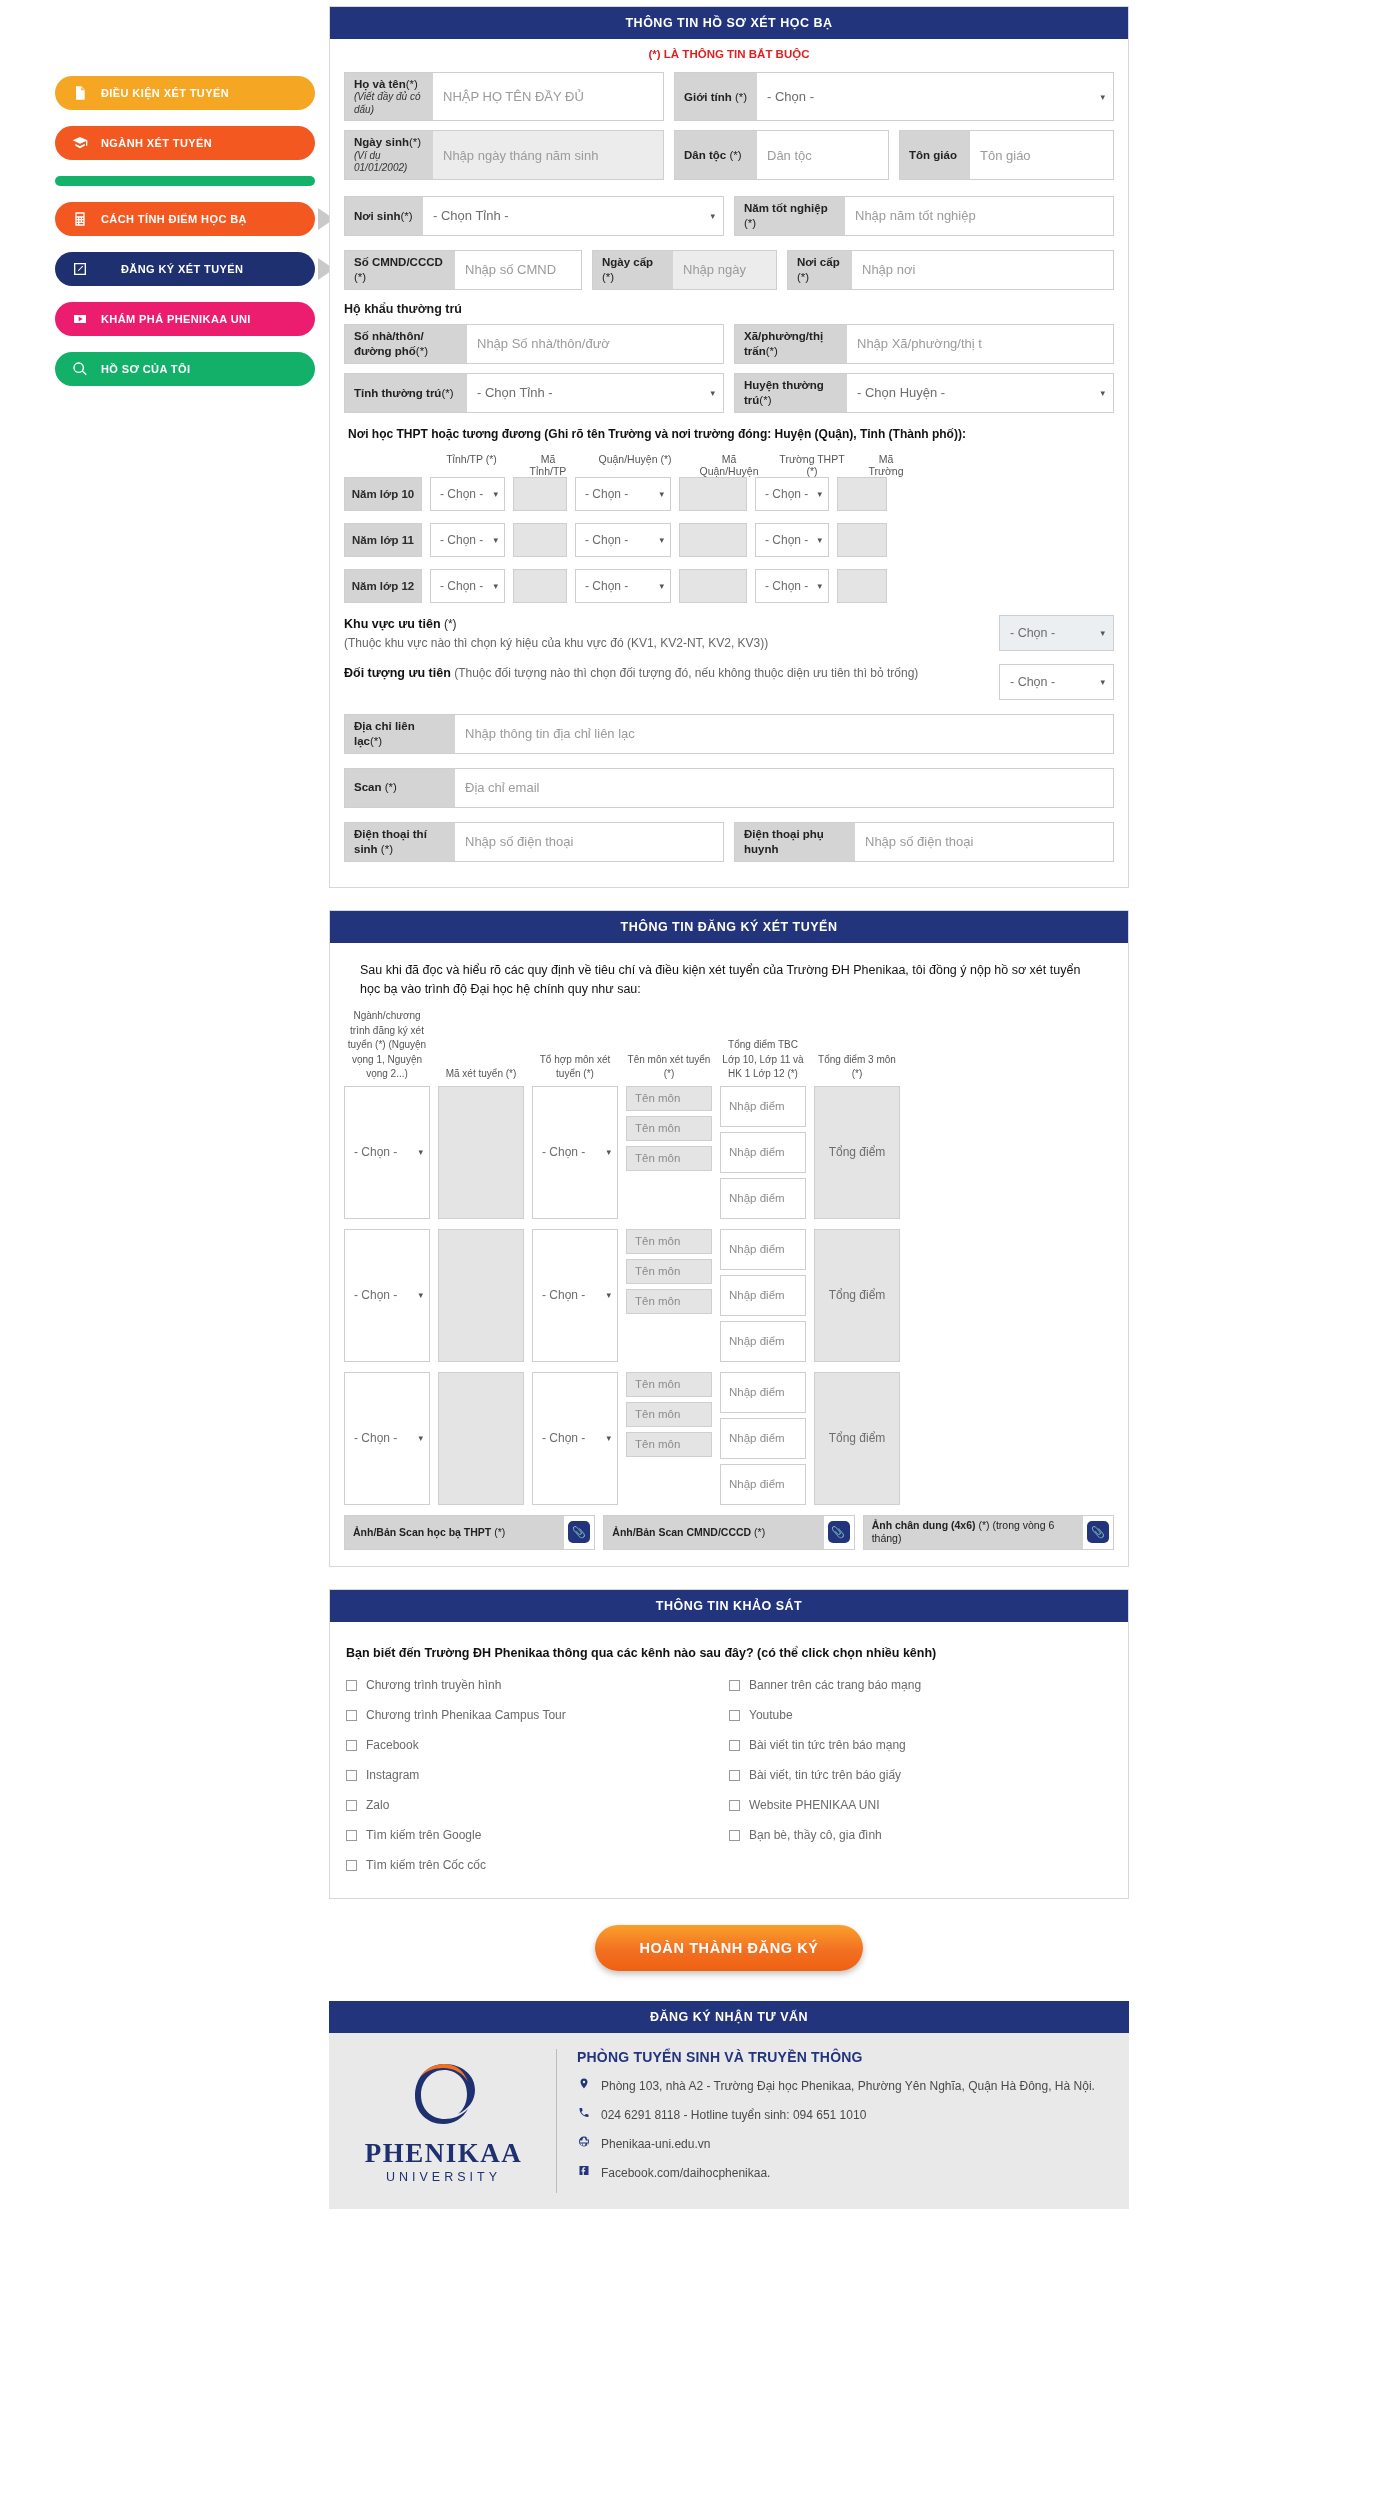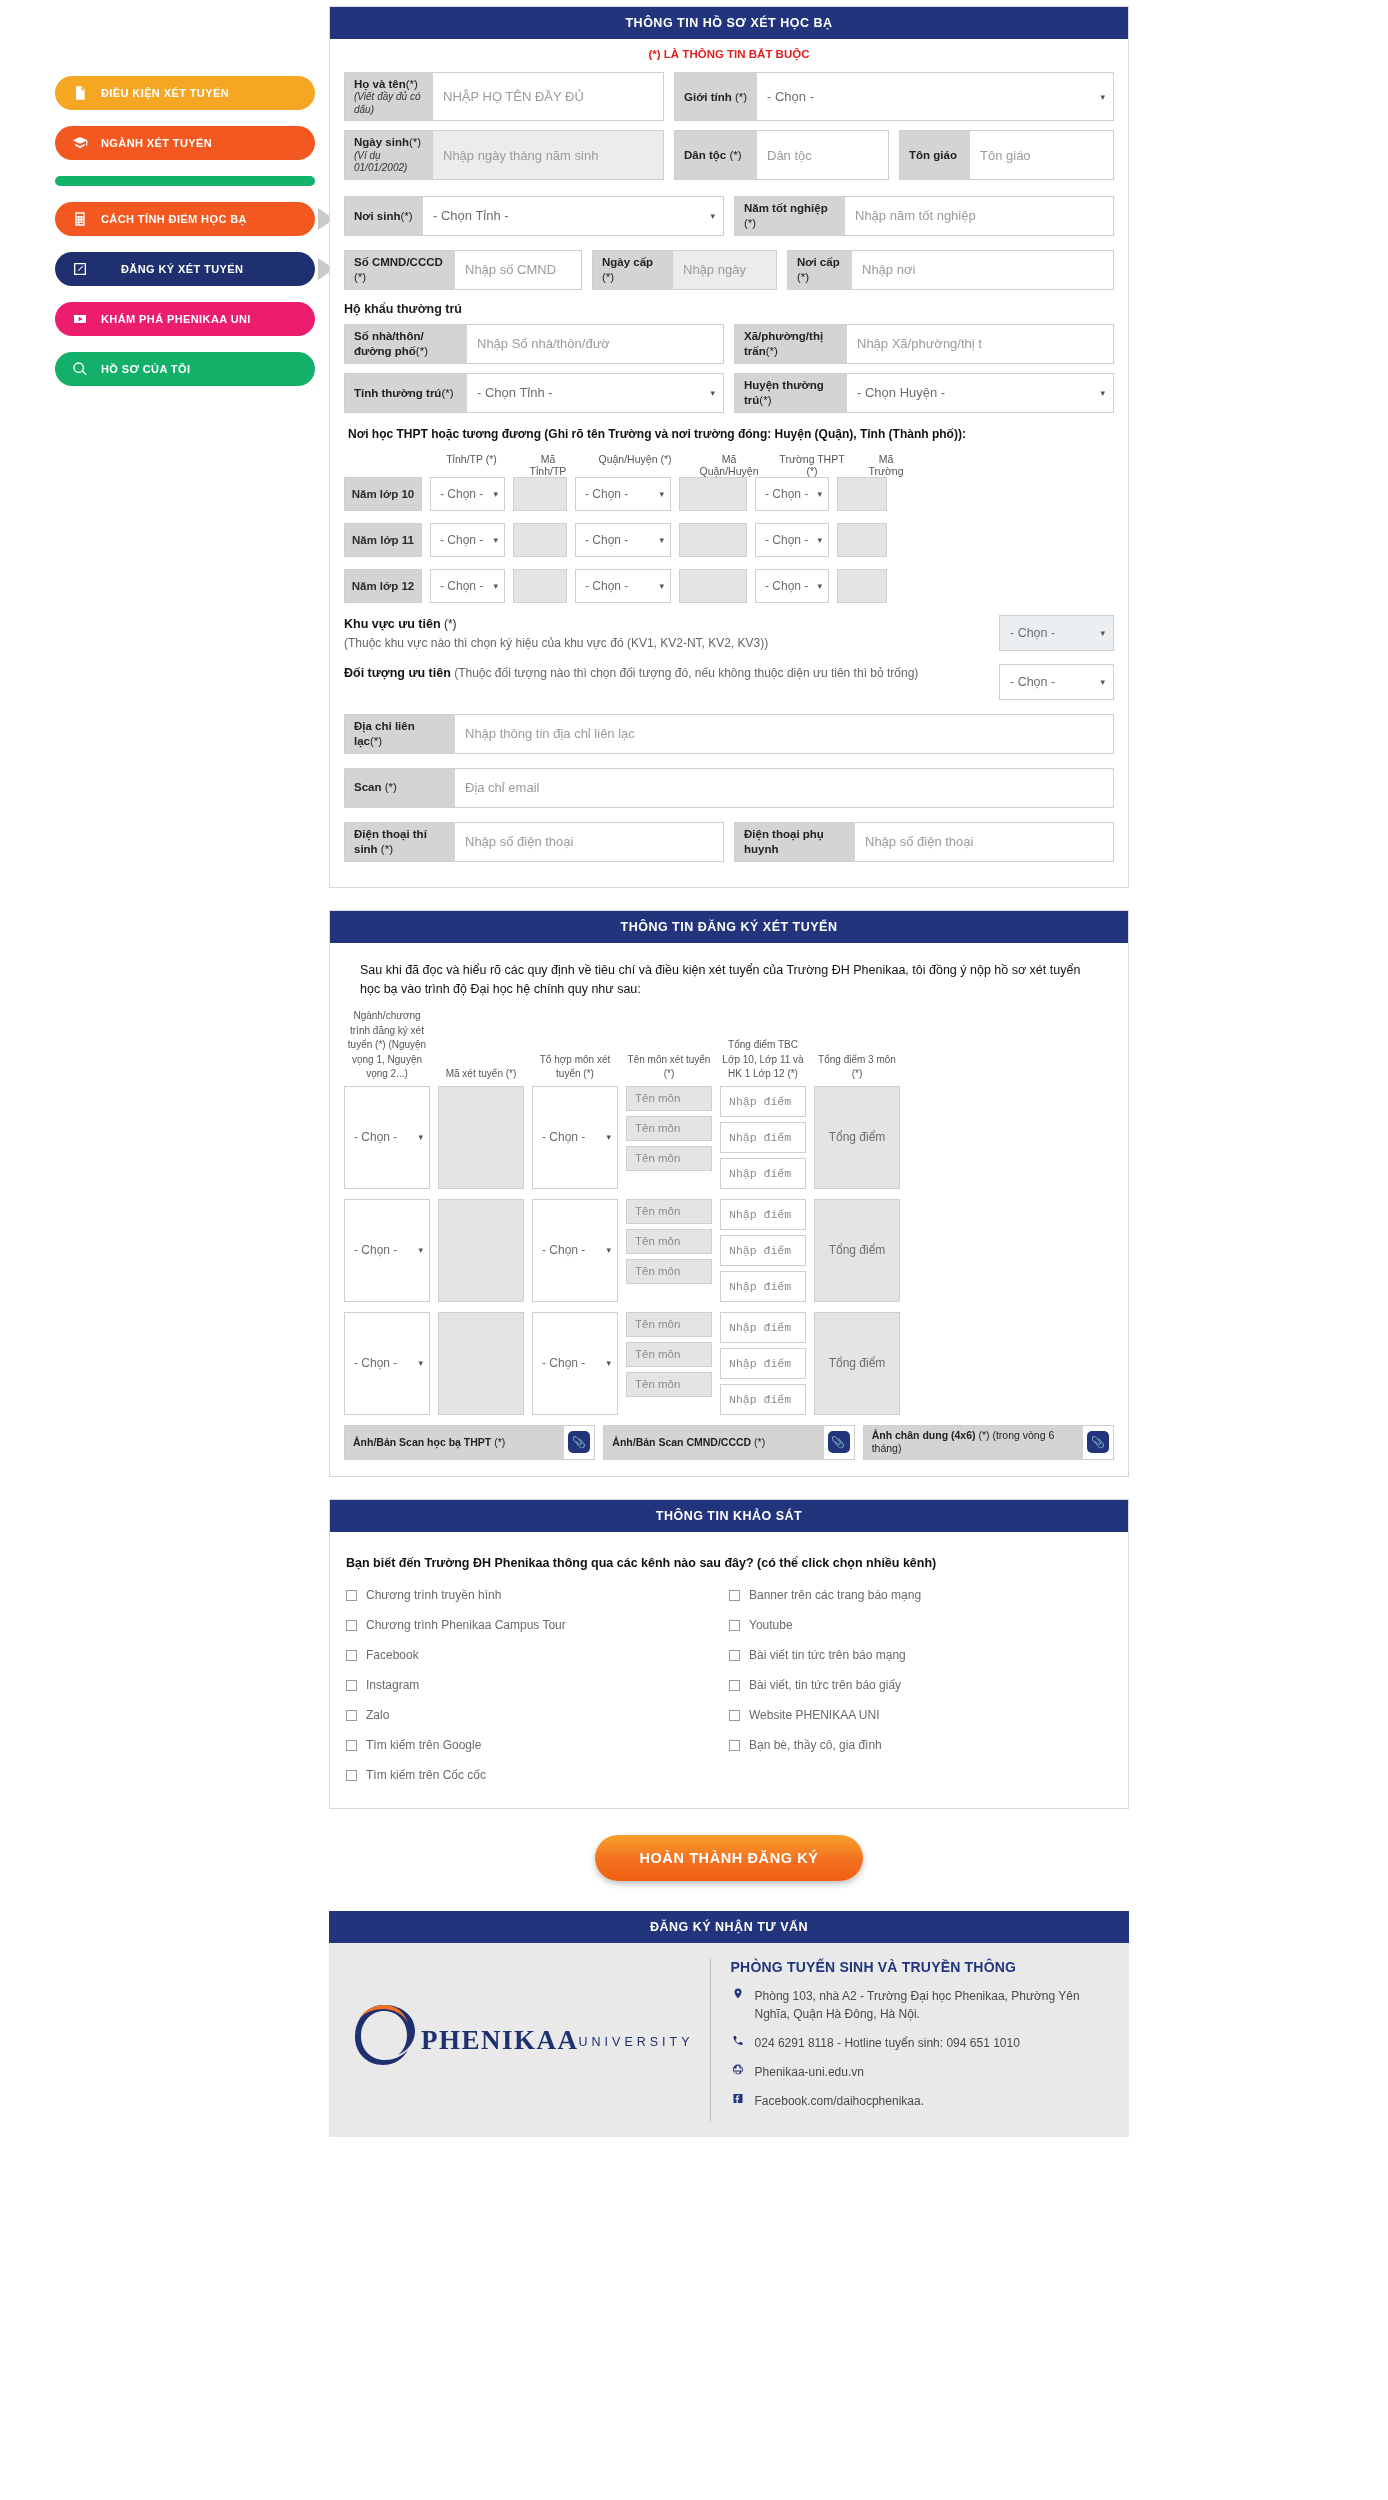--- a/index.html
+++ b/index.html
@@ -104,22 +104,22 @@
   .pg-row { display:flex; gap:8px; margin-bottom:10px; }
   .c1{flex:0 0 86px;} .c2{flex:0 0 86px;} .c3{flex:0 0 86px;}
   .c4{flex:0 0 86px;} .c5{flex:0 0 86px;} .c6{flex:0 0 86px;}
   .cell-sel { border:1px solid #cfcfcf; background:#fff; display:flex; align-items:center;
               justify-content:space-between; padding:0 6px 0 9px; font-size:12px; color:#6d6d6d; height:100%; }
   .cell-grey { border:1px solid #cfcfcf; background:#e4e4e4; height:100%;
                display:flex; align-items:center; justify-content:center; font-size:12px; color:#6d6d6d; }
   .stack { display:flex; flex-direction:column; gap:5px; }
   .sub-shade { border:1px solid #cfcfcf; background:#e4e4e4; height:25px; display:flex;
                align-items:center; padding-left:8px; font-size:11.5px; color:#8c8c8c; }
-  .sub-white { border:1px solid #cfcfcf; background:#fff; height:31px; display:flex;
-               align-items:center; padding-left:8px; font-size:11.5px; color:#8c8c8c;font-family:Liberation Mono, monospace; }
+  .sub-white { border:1px solid #cfcfcf; background:#fff; height:41px; display:flex;
+               align-items:center; padding-left:8px; font-size:11.5px; color:#8c8c8c; }
 
   
   .up-row { display:flex; gap:8px; margin-top:8px; }
   .up { flex:1; display:flex; border:1px solid #cfcfcf; min-height:34px; }
   .up .ul { flex:1; background:#d4d4d4; display:flex; align-items:center; padding:3px 8px;
             font-size:10.5px; font-weight:bold; color:#222; line-height:1.3; }
   .up .ul .norm { font-weight:normal; }
   .clip { flex:0 0 30px; background:#fff; display:flex; align-items:center; justify-content:center; }
   .clip span { width:22px; height:22px; border-radius:5px; background:#22347c; color:#fff;
                display:flex; align-items:center; justify-content:center; font-size:11px; }
@@ -135,21 +135,21 @@
   .submit-wrap { text-align:center; margin:26px 0 30px; }
   .submit {
     display:inline-block; padding:15px 44px; border-radius:30px;
     background:linear-gradient(180deg,#f9a02b 0%,#f37021 55%,#ef6011 100%);
     color:#fff; font-weight:bold; font-size:14.5px; letter-spacing:.6px;
     box-shadow:0 3px 6px rgba(0,0,0,.25);
   }
 
   
   .foot-body { background:#e9e9e9; display:flex; padding:16px 18px; }
-  .logo { flex:0 0 210px; display:flex; flex-direction:row; align-items:center; justify-content:center;
+  .logo { flex:0 0 210px; display:flex; flex-direction:column; align-items:center; justify-content:center;
           border-right:1px solid #bdbdbd; padding-right:16px; }
   .logo-mark { width:74px; height:74px; position:relative; margin-bottom:8px; }
   .logo-name { font-family:"Liberation Serif", serif; font-weight:bold; font-size:27px;
                letter-spacing:1.5px; color:#1f3070; line-height:1; }
   .logo-sub { font-size:12.5px; letter-spacing:4px; color:#1f3070; margin-top:3px; }
   .finfo { flex:1; padding-left:20px; }
   .finfo h3 { margin:0 0 12px; font-size:14px; color:#22347c; letter-spacing:.2px; }
   .fline { display:flex; gap:10px; margin-bottom:11px; font-size:12px; color:#4a4a4a; line-height:1.5; }
   .fico { flex:0 0 14px; color:#22347c; display:flex; justify-content:center; }
   .fico svg { width:12px; height:13px; fill:#22347c; }

